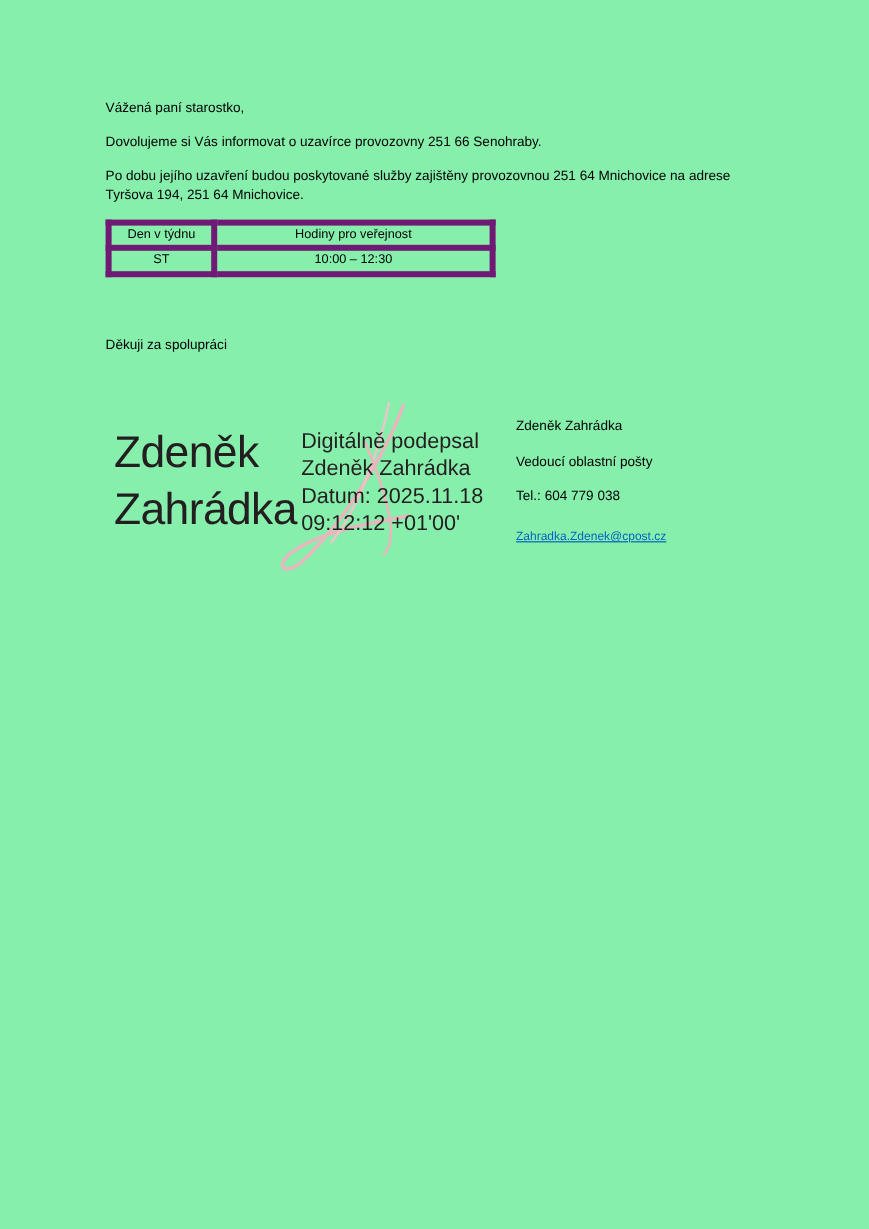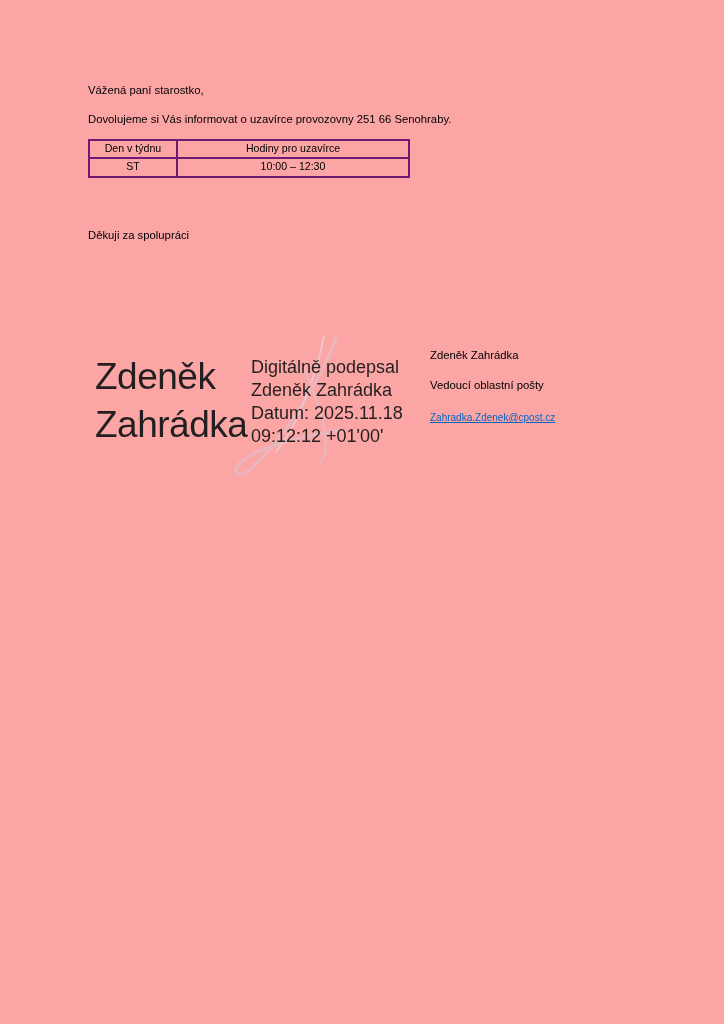--- a/index.html
+++ b/index.html
@@ -12,21 +12,21 @@
     height: 1024px;
     font-family: "Liberation Sans", sans-serif;
     color: #000000;
     position: relative;
     overflow: hidden;
   }
   .page {
     position: relative;
     width: 724px;
     height: 1024px;
-    background: #fca5a5;
+    background: #86efac;
   }
   .content {
     position: absolute;
     left: 88px;
     top: 82px;
     width: 550px;
   }
   p.para {
     font-size: 11.3px;
     line-height: 1.42;
@@ -43,21 +43,21 @@
     color: #000;
   }
   
   table.hours {
     border-collapse: collapse;
     margin: 8px 0 0 0;
     width: 320px;
     table-layout: fixed;
   }
   table.hours td, table.hours th {
-    border: 2px solid #701a75;
+    border: 5px solid #701a75;
     font-size: 10.6px;
     font-weight: normal;
     text-align: center;
     padding: 1px 2px 2px 2px;
     line-height: 1.25;
   }
   table.hours col.c1 { width: 88px; }
   table.hours col.c2 { width: 232px; }
 
   
@@ -129,30 +129,31 @@
 
 <div class="page">
 
   <div class="content">
 
     <p class="para">Vážená paní starostko,</p>
 
     <p class="para">Dovolujeme si Vás informovat o uzavírce provozovny 251 66 Senohraby.</p>
 
 
+    <p class="para tight">Po dobu jejího uzavření budou poskytované služby zajištěny provozovnou 251 64 Mnichovice na adrese Tyršova 194, 251 64 Mnichovice.</p>
 
     <table class="hours">
       <colgroup>
           <col class="c1">
           <col class="c2">
         </colgroup>
       <thead>
         <tr>
           <th>Den v týdnu</th>
-          <th>Hodiny pro uzavírce</th>
+          <th>Hodiny pro veřejnost</th>
         </tr>
       </thead>
       <tbody>
         <tr>
           <td>ST</td>
           <td>10:00 – 12:30</td>
         </tr>
       </tbody>
     </table>
 
@@ -174,18 +175,19 @@
 
       <div class="sig-meta">Digitálně podepsal
 Zdeněk Zahrádka
 Datum: 2025.11.18
 09:12:12 +01'00'</div>
     </div>
 
     <div class="contact">
       <div class="line">Zdeněk Zahrádka</div>
       <div class="line">Vedoucí oblastní pošty</div>
+      <div class="line">Tel.: 604 779 038</div>
       <a class="mail" href="#">Zahradka.Zdenek@cpost.cz</a>
     </div>
 
   </div>
 
 </div>
 
 </body></html>

